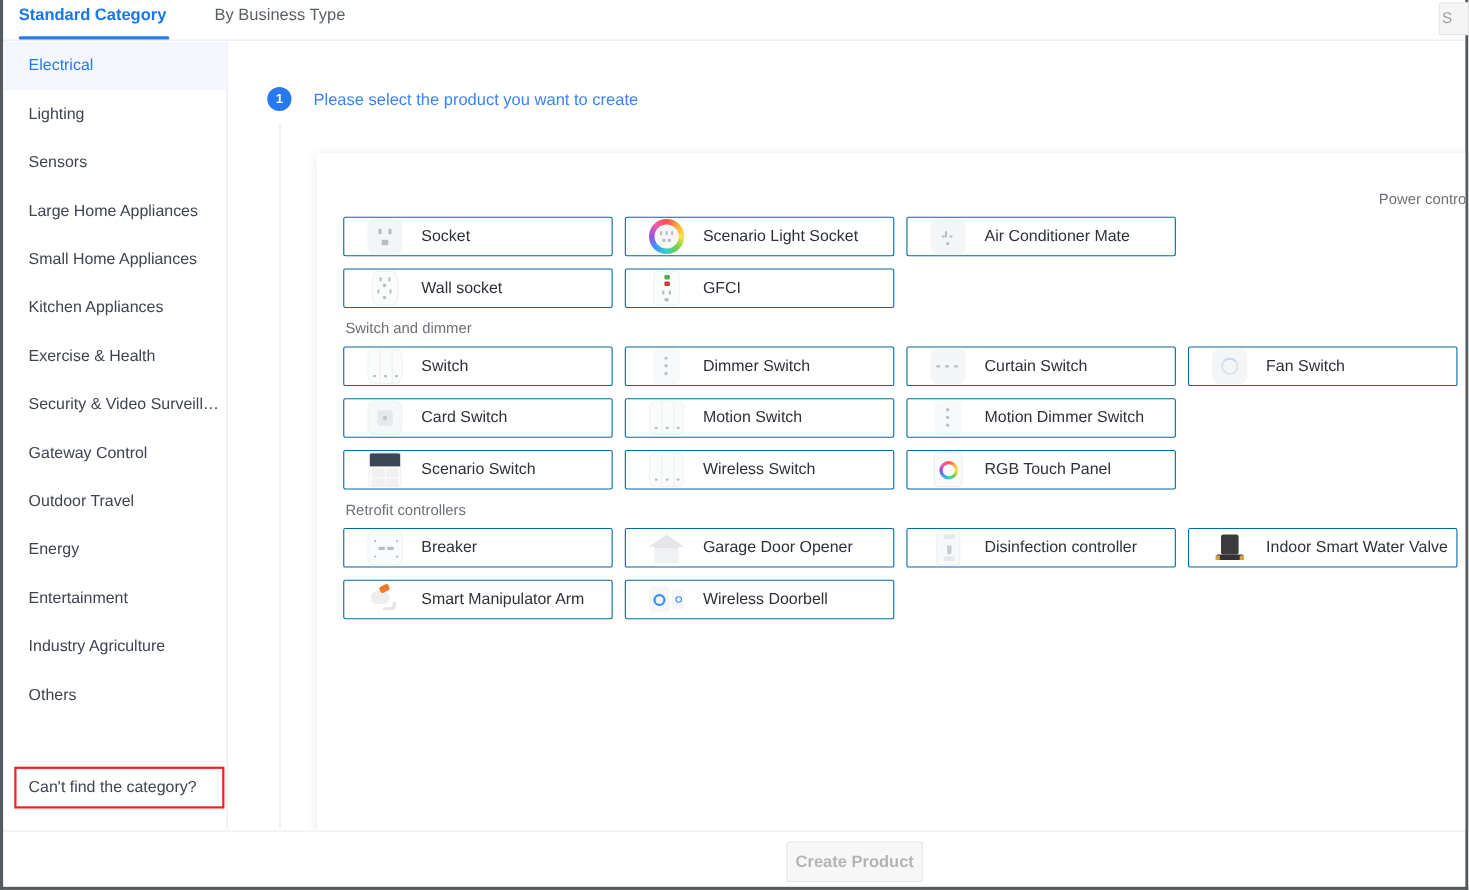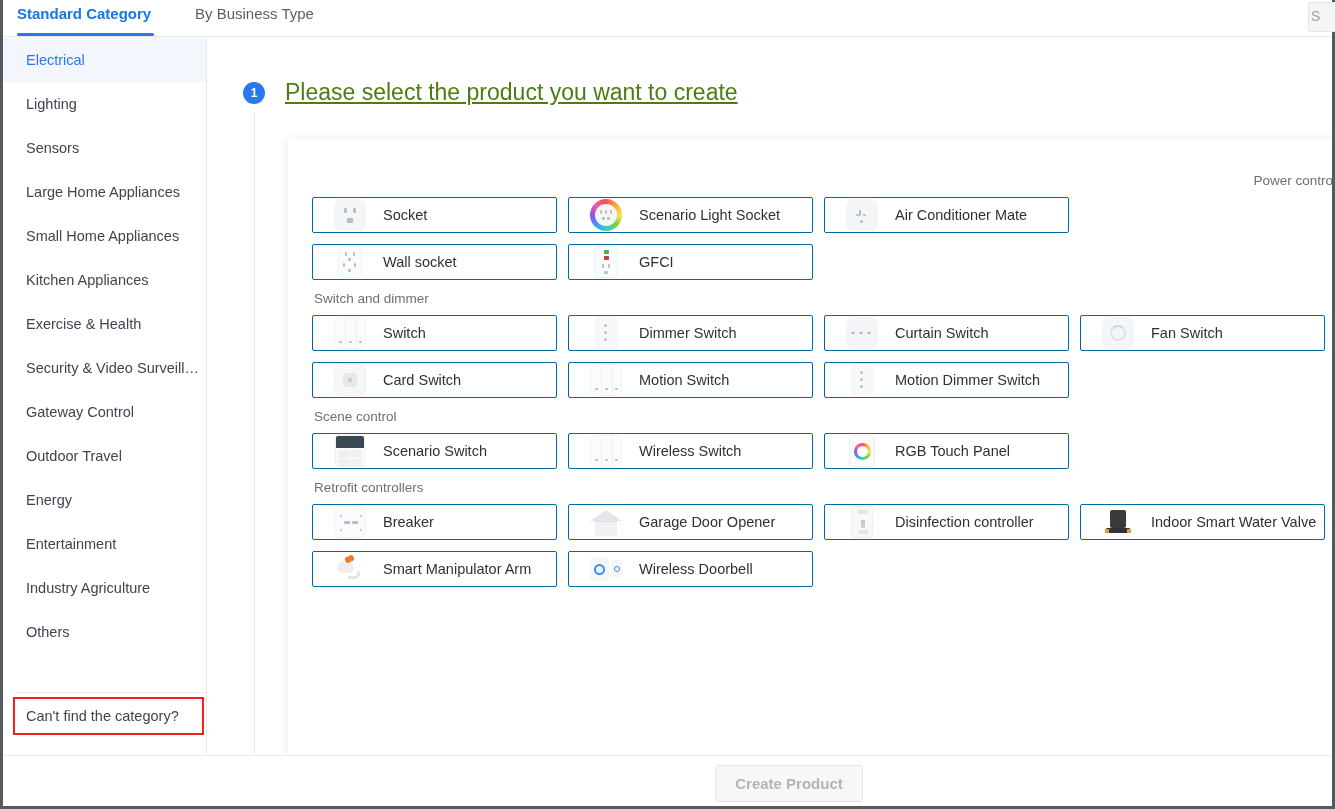--- a/index.html
+++ b/index.html
@@ -108,24 +108,23 @@
     display: flex; align-items: center;
   }
   .step-badge {
     width: 22px; height: 22px; border-radius: 50%;
     background: #2878f0; color: #fff;
     font-size: 12px; font-weight: bold;
     display: flex; align-items: center; justify-content: center;
   }
   .step-title {
     margin-left: 20px;
-    font-size: 23px;
-    color: #4d7c0f;
+    font-size: 15px;
+    color: #3b82f6;
     white-space: nowrap;
-    text-decoration: underline;
   }
   .step-line {
     position: absolute;
     left: 22px; top: 74px;
     width: 1px; height: 645px;
     background: #e4e6ea;
   }
 
   
   .card {
@@ -176,21 +175,21 @@
   .footer {
     position: absolute;
     left: 0; top: 755px;
     width: 1329px; height: 51px;
     background: #ffffff;
     border-top: 1px solid #ececec;
   }
   .create-btn {
     position: absolute;
     left: 712px; top: 9px;
-    width: 148px; height: 37px;
+    width: 124px; height: 37px;
     background: #f7f7f7;
     border: 1px solid #e6e6e6;
     border-radius: 3px;
     color: #b4b4b4;
     font-size: 15px;
     font-weight: bold;
     font-family: "Liberation Sans", sans-serif;
     cursor: not-allowed;
   }
 
@@ -550,21 +549,20 @@
                     <i class="dot" style="left:10px;top:7px;width:3px;height:3px;border-radius:50%;"></i>
                     <i class="dot" style="left:10px;top:14px;width:3px;height:3px;border-radius:50%;"></i>
                     <i class="dot" style="left:10px;top:21px;width:3px;height:3px;border-radius:50%;"></i>
                   </div>
                 </span>
                 <span class="lbl">Motion Dimmer Switch</span>
               </div>
             </div>
           </div>
           <div class="group">
-            <div class="group-title">Scene control</div>
             <div class="row">
               <div class="prod">
                 <span class="ico">
                   <div class="scenario-sw">
                     <div class="top"></div>
                     <div class="keys">
                       <span></span>
                       <span></span>
                       <span></span>
                       <span></span>

